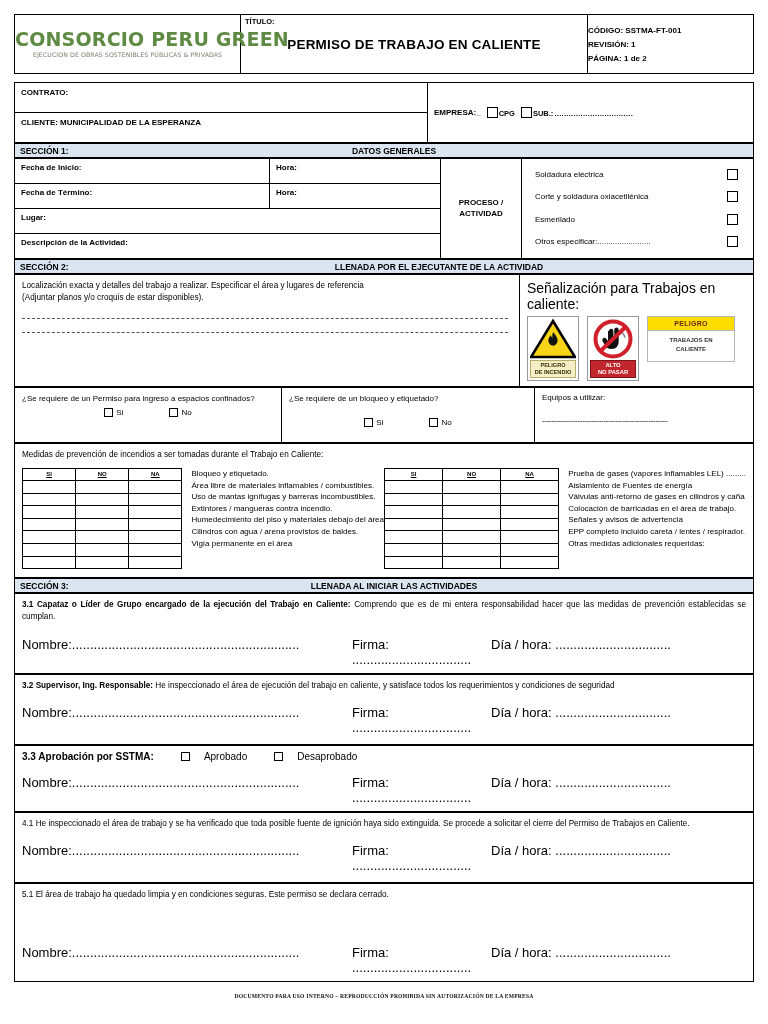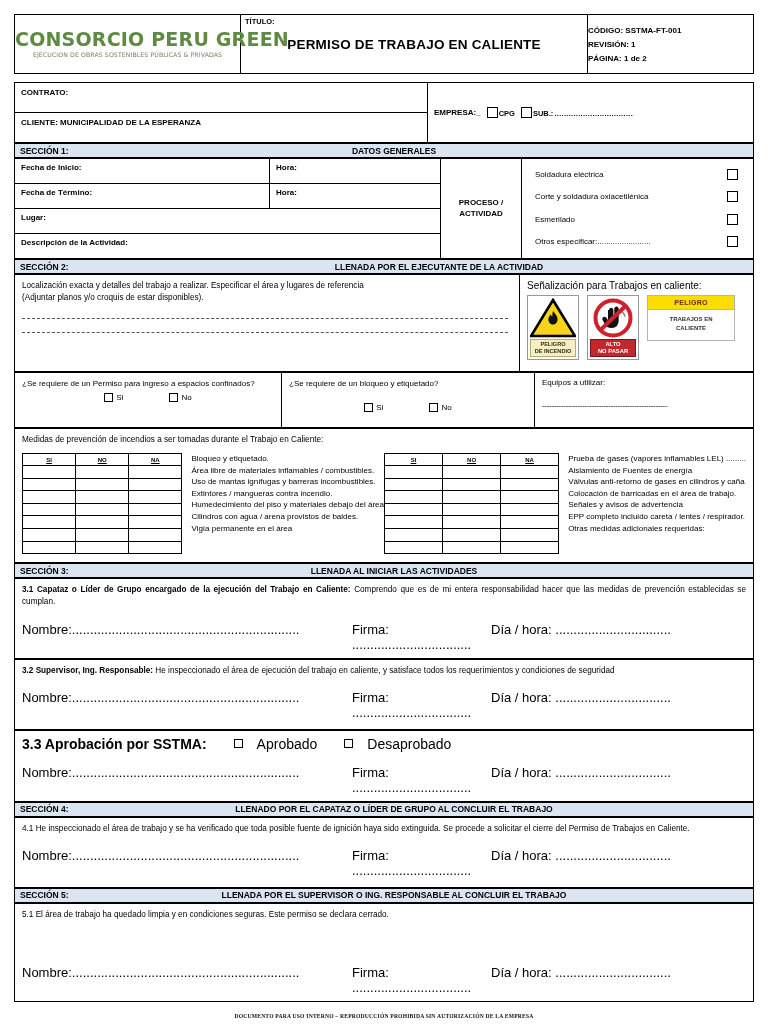--- a/index.html
+++ b/index.html
@@ -64,21 +64,21 @@
   .act-td{padding:0;vertical-align:top;}
   .act-row{display:flex;align-items:center;justify-content:space-between;
            height:22.5px;padding:0 9px 0 7px;font-size:8px;font-weight:normal;box-sizing:border-box;gap:36px;}
   .act-row .nm{white-space:nowrap;}
 
   
   .s2{width:100%;border-collapse:collapse;table-layout:fixed;}
   .s2 td{border:1px solid #000;padding:5px 7px;font-size:8.2px;}
   .loc-txt{line-height:1.5;}
   .dotline{border-bottom:1.2px dashed #555;height:0;margin:13px 4px 0 0;}
-  .sig-head{font-size:10px;margin-bottom:4px;}
+  .sig-head{font-size:14px;margin-bottom:4px;}
   .signs{display:flex;align-items:flex-start;gap:8px;}
 
   .sign-fire{width:52px;border:1px solid #999;background:#fff;padding:2px;box-sizing:border-box;}
   .tri-wrap{position:relative;width:46px;height:40px;}
   .tri{position:absolute;left:0;top:0;}
   .fire-cap{background:#f5efc8;border:1px solid #b9ad6a;margin-top:1px;text-align:center;
             font-size:5.6px;font-weight:bold;color:#3a2f00;line-height:1.25;padding:1px 0;}
 
   .sign-stop{width:52px;border:1px solid #999;background:#fff;padding:2px;box-sizing:border-box;}
   .circ-wrap{position:relative;width:46px;height:40px;}
@@ -112,21 +112,21 @@
 
   
   .blk{width:100%;border-collapse:collapse;table-layout:fixed;}
   .blk td{border:1px solid #000;padding:5px 7px 6px;font-size:8.2px;}
   .blk .para{text-align:justify;line-height:1.5;}
   .blk b{font-weight:bold;}
   .sig-line{display:flex;margin-top:13px;font-size:13px;}
   .sig-line .f1{width:330px;}
   .sig-line .f2{width:139px;}
   .sig-line .f3{flex:1;}
-  .ap-row{display:flex;align-items:center;gap:9px;font-size:14px;}
+  .ap-row{display:flex;align-items:center;gap:9px;font-size:10px;}
   .ap-opt{display:inline-flex;align-items:center;gap:14px;margin-left:18px;}
 
   .footer{text-align:center;font-size:5.6px;font-weight:bold;letter-spacing:.2px;
           font-family:"Liberation Serif","DejaVu Serif",serif;margin-top:11px;color:#111;}
 </style>
 </head>
 <body>
 
 <div class="page">
 
@@ -496,44 +496,36 @@
     <div class="sig-line">
       <span class="f1">Nombre:...............................................................</span>
       <span class="f2">Firma: .................................</span>
       <span class="f3">Día / hora: ................................</span>
     </div>
   </td>
         </tr>
       </tbody>
     </table>
 
-  <div class="band">
-    <span class="num">SECCIÓN 4:</span>
-    <span class="txt">LLENADO POR EL CAPATAZ O LÍDER DE GRUPO AL CONCLUIR EL TRABAJO</span>
-  </div>
 
   <table class="blk">
       <tbody>
         <tr>
           <td style="height:58px">
     <div class="para">4.1 He inspeccionado el área de trabajo y se ha verificado que toda posible fuente de ignición haya sido extinguida. Se procede a solicitar el cierre del Permiso de Trabajos en Caliente.</div>
     <div class="sig-line">
       <span class="f1">Nombre:...............................................................</span>
       <span class="f2">Firma: .................................</span>
       <span class="f3">Día / hora: ................................</span>
     </div>
   </td>
         </tr>
       </tbody>
     </table>
 
-  <div class="band">
-    <span class="num">SECCIÓN 5:</span>
-    <span class="txt">LLENADA POR EL SUPERVISOR O ING. RESPONSABLE AL CONCLUIR EL TRABAJO</span>
-  </div>
 
   <table class="blk">
       <tbody>
         <tr>
           <td style="height:82px">
     <div class="para">5.1 El área de trabajo ha quedado limpia y en condiciones seguras. Este permiso se declara cerrado.</div>
     <div class="sig-line" style="margin-top:44px">
       <span class="f1">Nombre:...............................................................</span>
       <span class="f2">Firma: .................................</span>
       <span class="f3">Día / hora: ................................</span>

